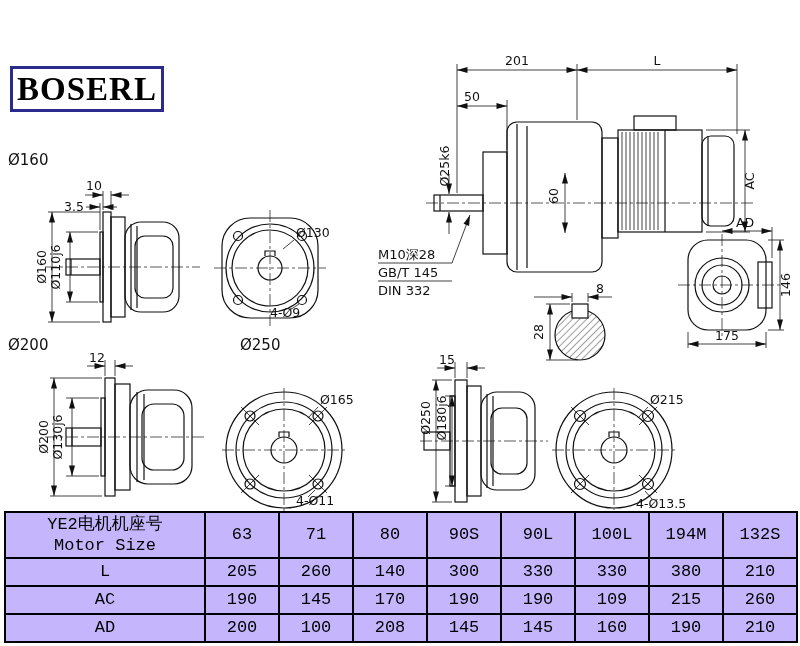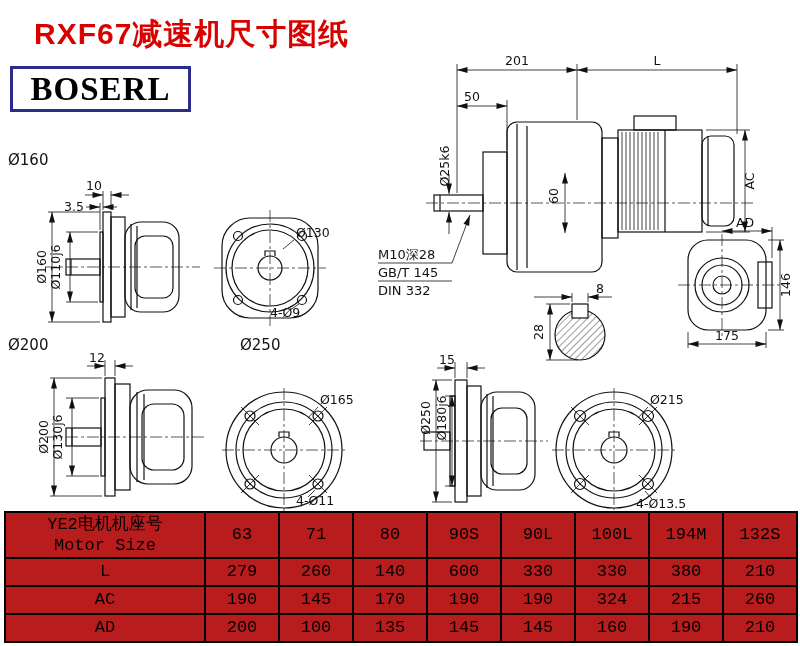--- a/index.html
+++ b/index.html
@@ -1,42 +1,41 @@
 <!DOCTYPE html>
 <html><head>
 <meta charset="utf-8">
 <style>
   *{margin:0;padding:0;box-sizing:border-box}
   html,body{background:#fff}
   .canvas{position:relative;width:800px;height:646px;background:#ffffff;overflow:hidden;
           font-family:"Liberation Sans","DejaVu Sans",sans-serif;color:#111}
   .title{position:absolute;left:34px;top:14px;font-size:30px;font-weight:bold;color:#d90000;letter-spacing:1px;white-space:nowrap}
-  .brand-box{position:absolute;left:10px;top:66px;width:181px;height:46px;border:3px solid #2b2b8b;
+  .brand-box{position:absolute;left:10px;top:66px;width:154px;height:46px;border:3px solid #2b2b8b;
              display:flex;align-items:center;justify-content:center;background:#fff}
   .brand-text{font-family:"Liberation Serif","DejaVu Serif",serif;font-size:33px;font-weight:bold;color:#000;letter-spacing:1px;line-height:1}
   svg.draw{position:absolute;left:0;top:0}
   .ol{fill:none;stroke:#111;stroke-width:1.2}
   .thin{fill:none;stroke:#111;stroke-width:.8}
   .cl{fill:none;stroke:#111;stroke-width:.7;stroke-dasharray:12 3 3 3}
   .hatched{fill:url(#hatch);stroke:#111;stroke-width:1.2}
   .dtx{font:12.5px "DejaVu Sans",sans-serif;fill:#111}
   .ntx{font:13px "DejaVu Sans",sans-serif;fill:#111}
   .cap{font:15px "DejaVu Sans",sans-serif;fill:#111}
   .dim-table{position:absolute;left:4px;top:511px;width:792px;border-collapse:collapse;table-layout:fixed;
-             font-family:"Liberation Mono","DejaVu Sans Mono",monospace;color:#000;background:#b91c1c}
+             font-family:"Liberation Mono","DejaVu Sans Mono",monospace;color:#000;background:#c4b5fd}
   .dim-table td{border:2px solid #000;text-align:center;vertical-align:middle;font-size:17px;padding:0;line-height:1.25}
   .dim-table tr.hdr td{height:46px}
   .dim-table tr.datarow td{height:28px}
 </style>
 </head>
 <body>
 
 <div class="canvas">
 
-  <div class="title">RXF67减速机尺寸图纸</div>
   <div class="brand-box">
     <span class="brand-text">BOSERL</span>
   </div>
 
   <svg class="draw" width="800" height="512" viewBox="0 0 800 512">
     <defs>
       <marker id="mE" markerWidth="12" markerHeight="8" refX="11" refY="4" orient="auto" markerUnits="userSpaceOnUse">
         <path d="M0.5,1 L11,4 L0.5,7 Z" fill="#111"></path>
       </marker>
       <marker id="mS" markerWidth="12" markerHeight="8" refX="1" refY="4" orient="auto" markerUnits="userSpaceOnUse">
@@ -313,45 +312,45 @@
         <td>71</td>
         <td>80</td>
         <td>90S</td>
         <td>90L</td>
         <td>100L</td>
         <td>194M</td>
         <td>132S</td>
       </tr>
       <tr class="datarow">
         <td>L</td>
-        <td>279</td>
+        <td>205</td>
         <td>260</td>
         <td>140</td>
-        <td>600</td>
+        <td>300</td>
         <td>330</td>
         <td>330</td>
         <td>380</td>
         <td>210</td>
       </tr>
       <tr class="datarow">
         <td>AC</td>
         <td>190</td>
         <td>145</td>
         <td>170</td>
         <td>190</td>
         <td>190</td>
-        <td>324</td>
+        <td>109</td>
         <td>215</td>
         <td>260</td>
       </tr>
       <tr class="datarow">
         <td>AD</td>
         <td>200</td>
         <td>100</td>
-        <td>135</td>
+        <td>208</td>
         <td>145</td>
         <td>145</td>
         <td>160</td>
         <td>190</td>
         <td>210</td>
       </tr>
     </tbody>
   </table>
 
 </div>

